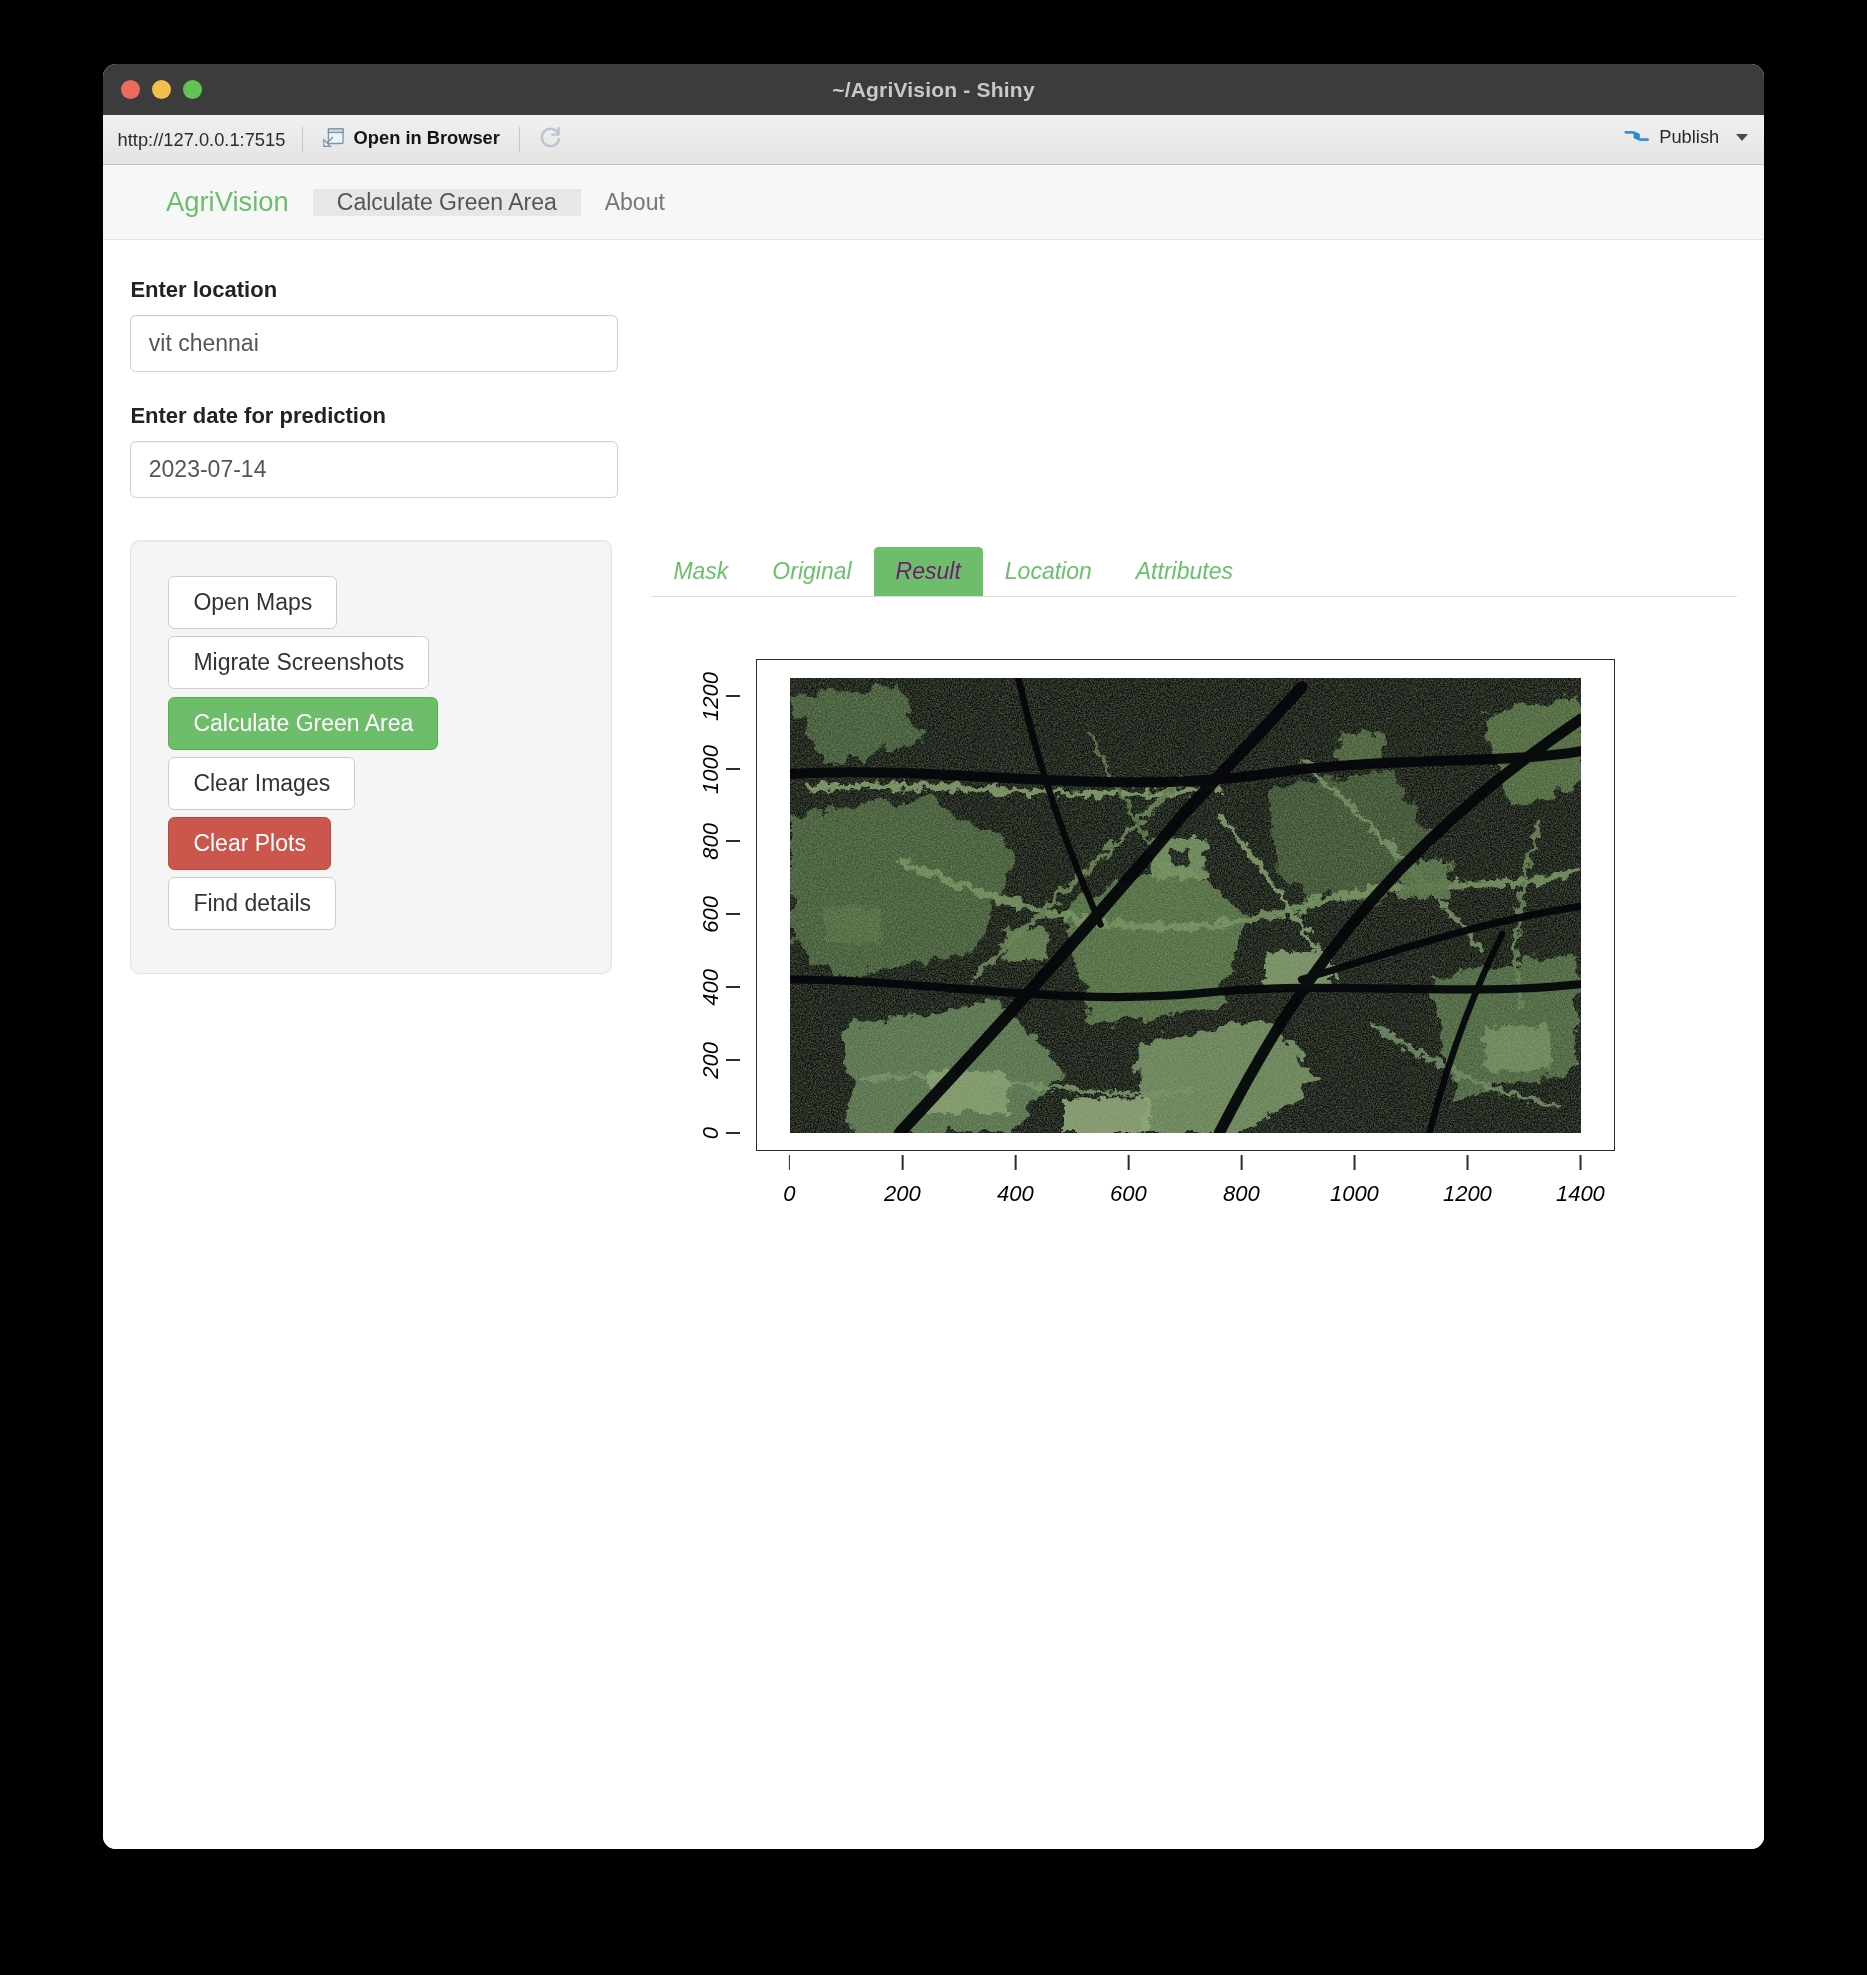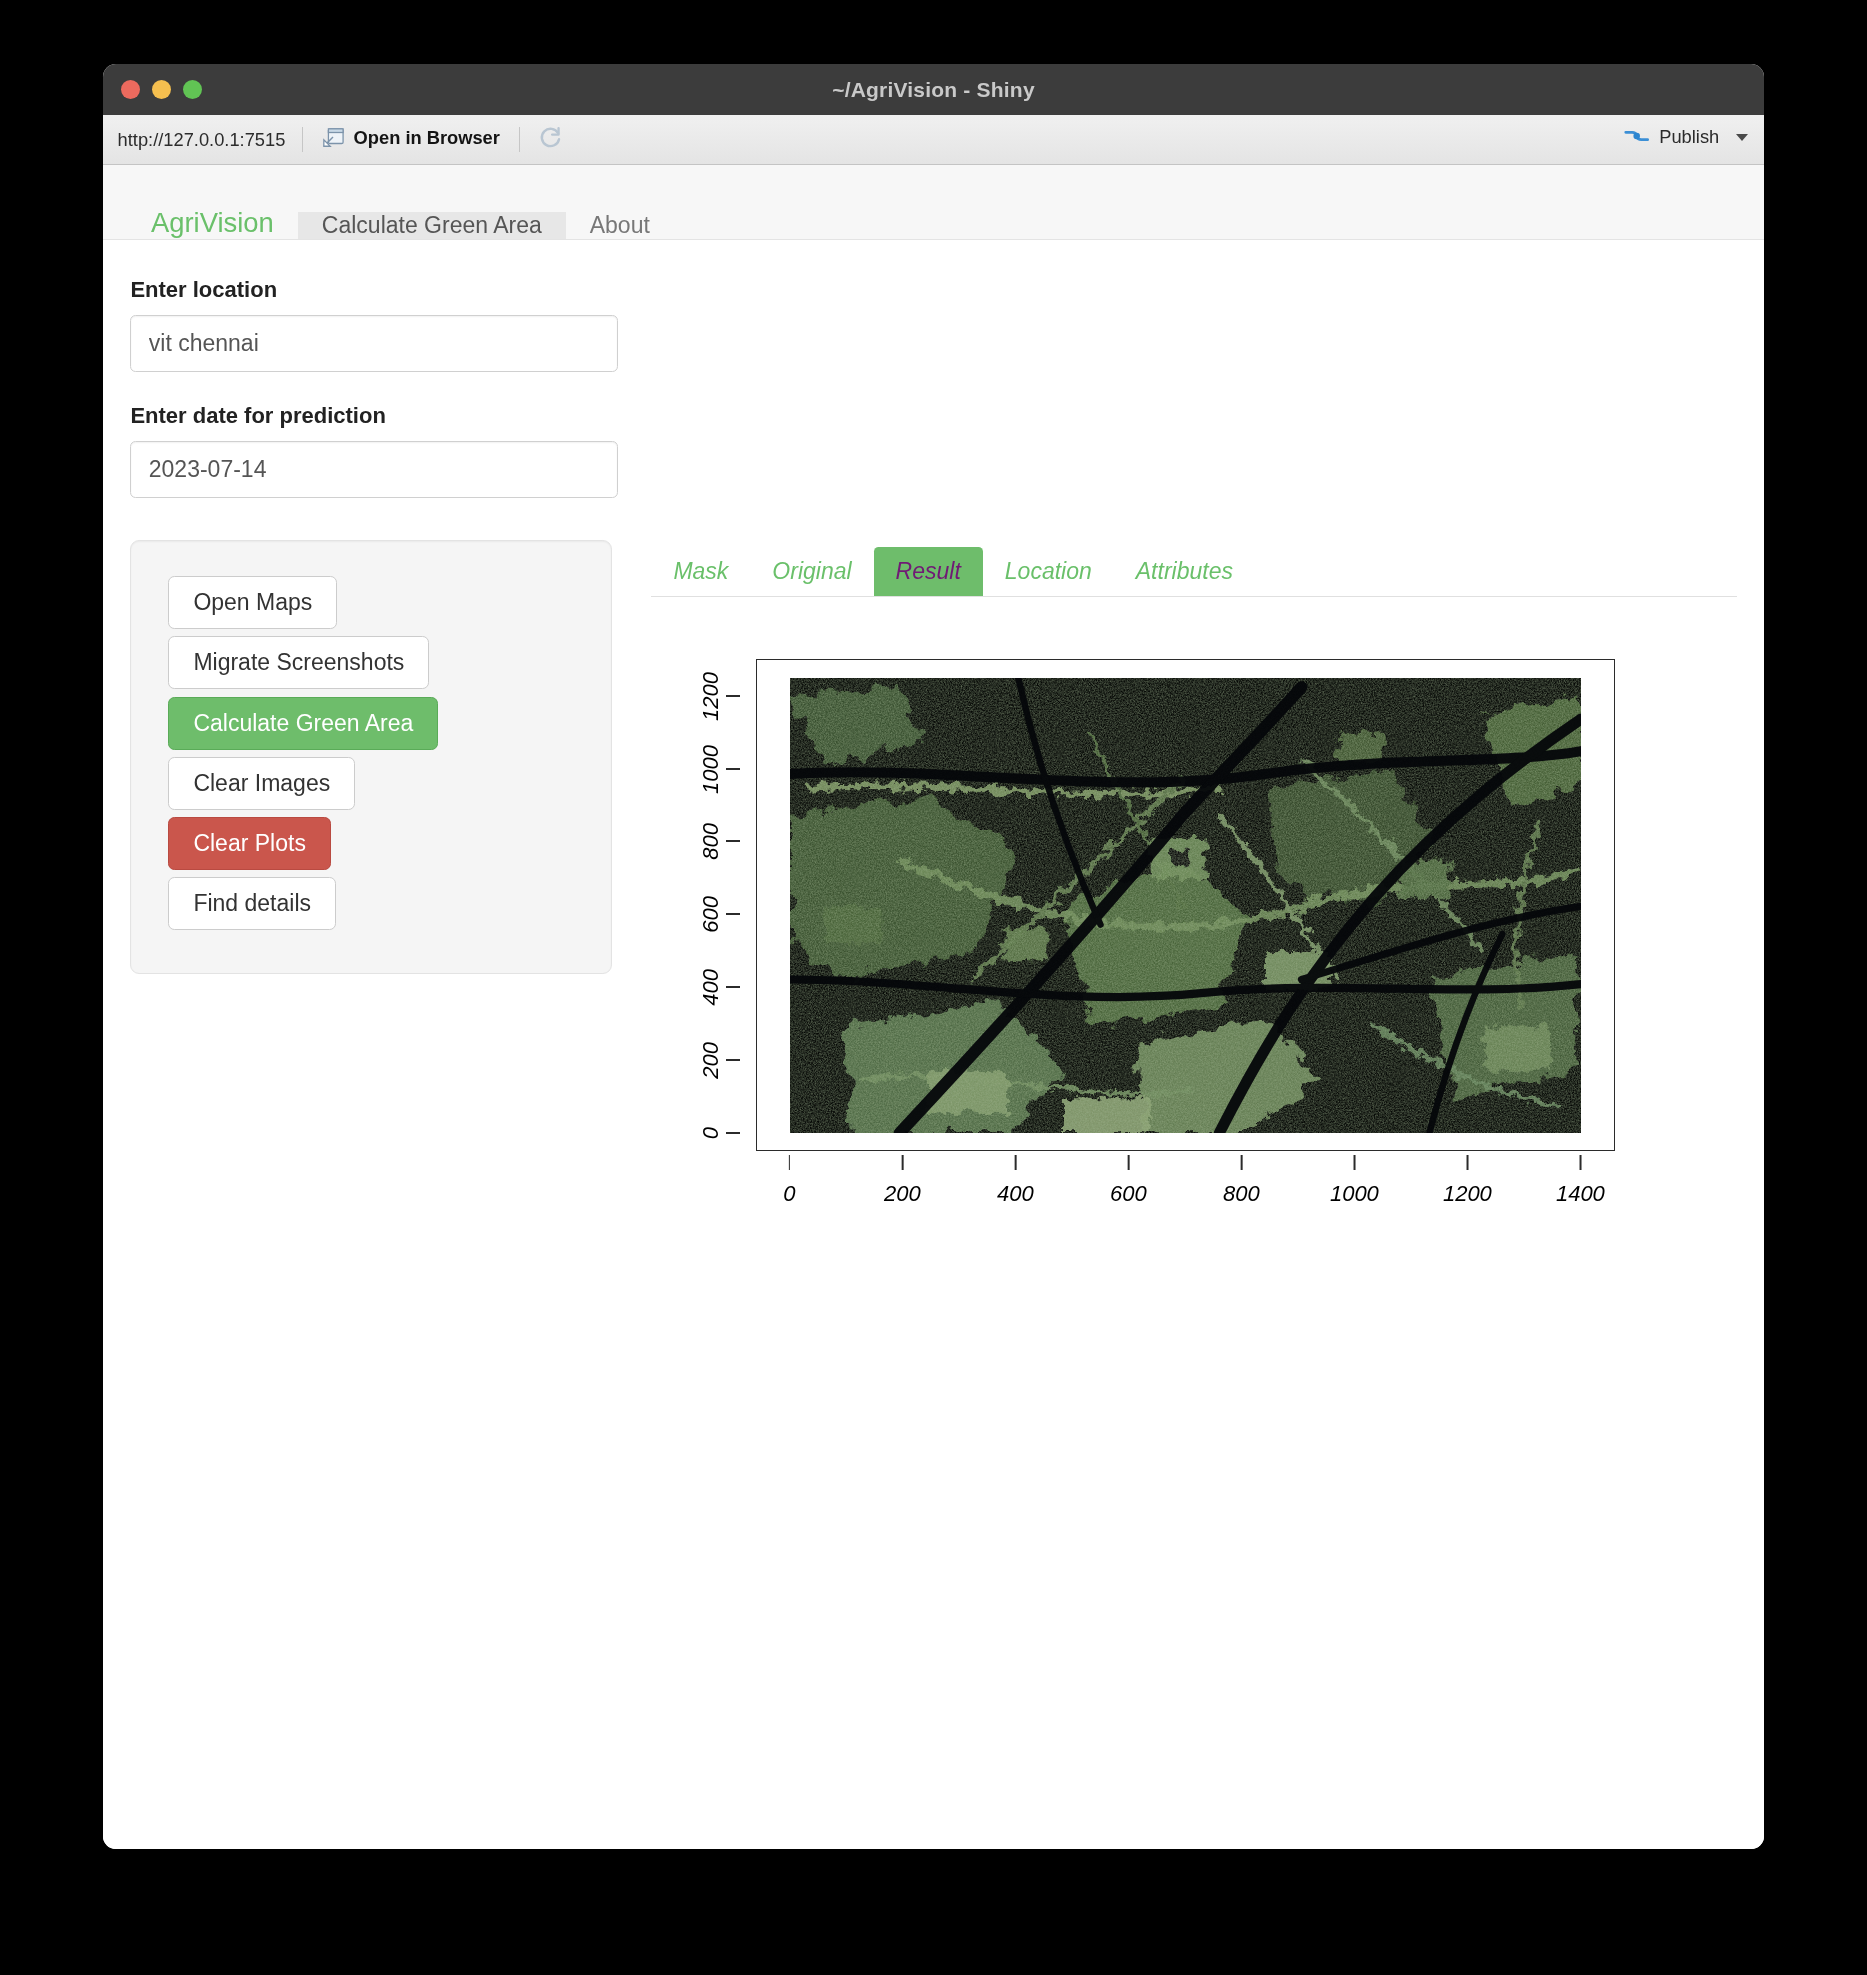--- a/index.html
+++ b/index.html
@@ -117,22 +117,22 @@
     background: #ffffff;
     position: relative;
   }
 
   
   #navbar {
     height: 75px;
     background: #f7f7f7;
     border-bottom: 0.9px solid #e4e4e4;
     display: flex;
-    align-items: flex-end;
-    padding-left: 24px;
+    align-items: center;
+    padding-left: 39px;
   }
   #brand {
     display: flex;
     align-items: center;
     padding: 0 24px;
     color: #6ac06a;
     font-size: 27.4px;
     cursor: pointer;
   }
   .navtab {

